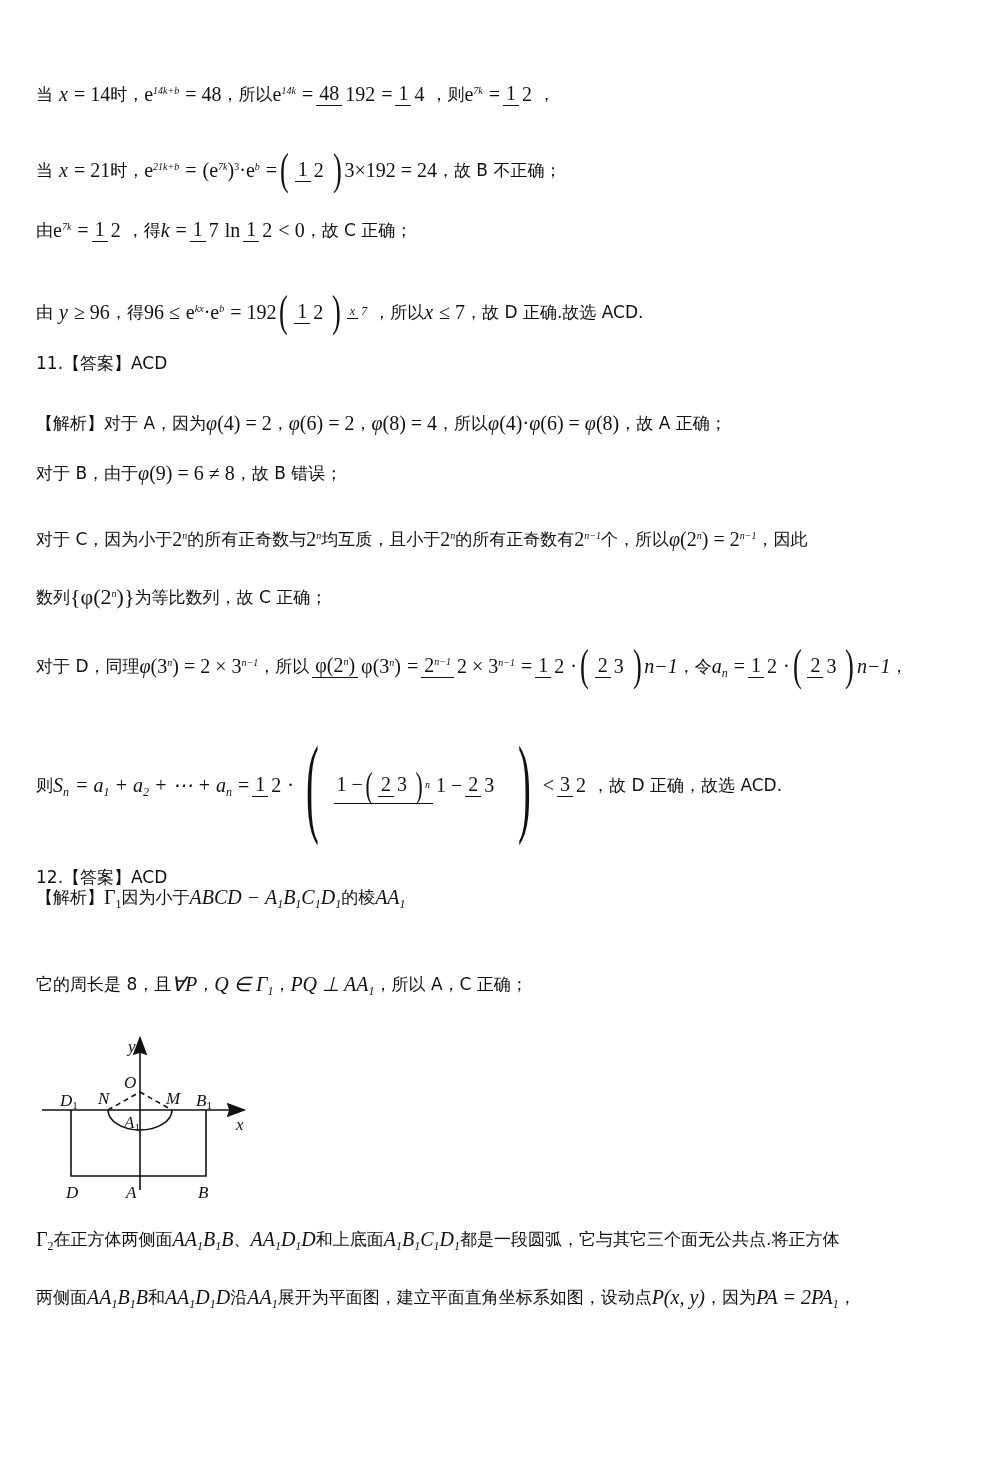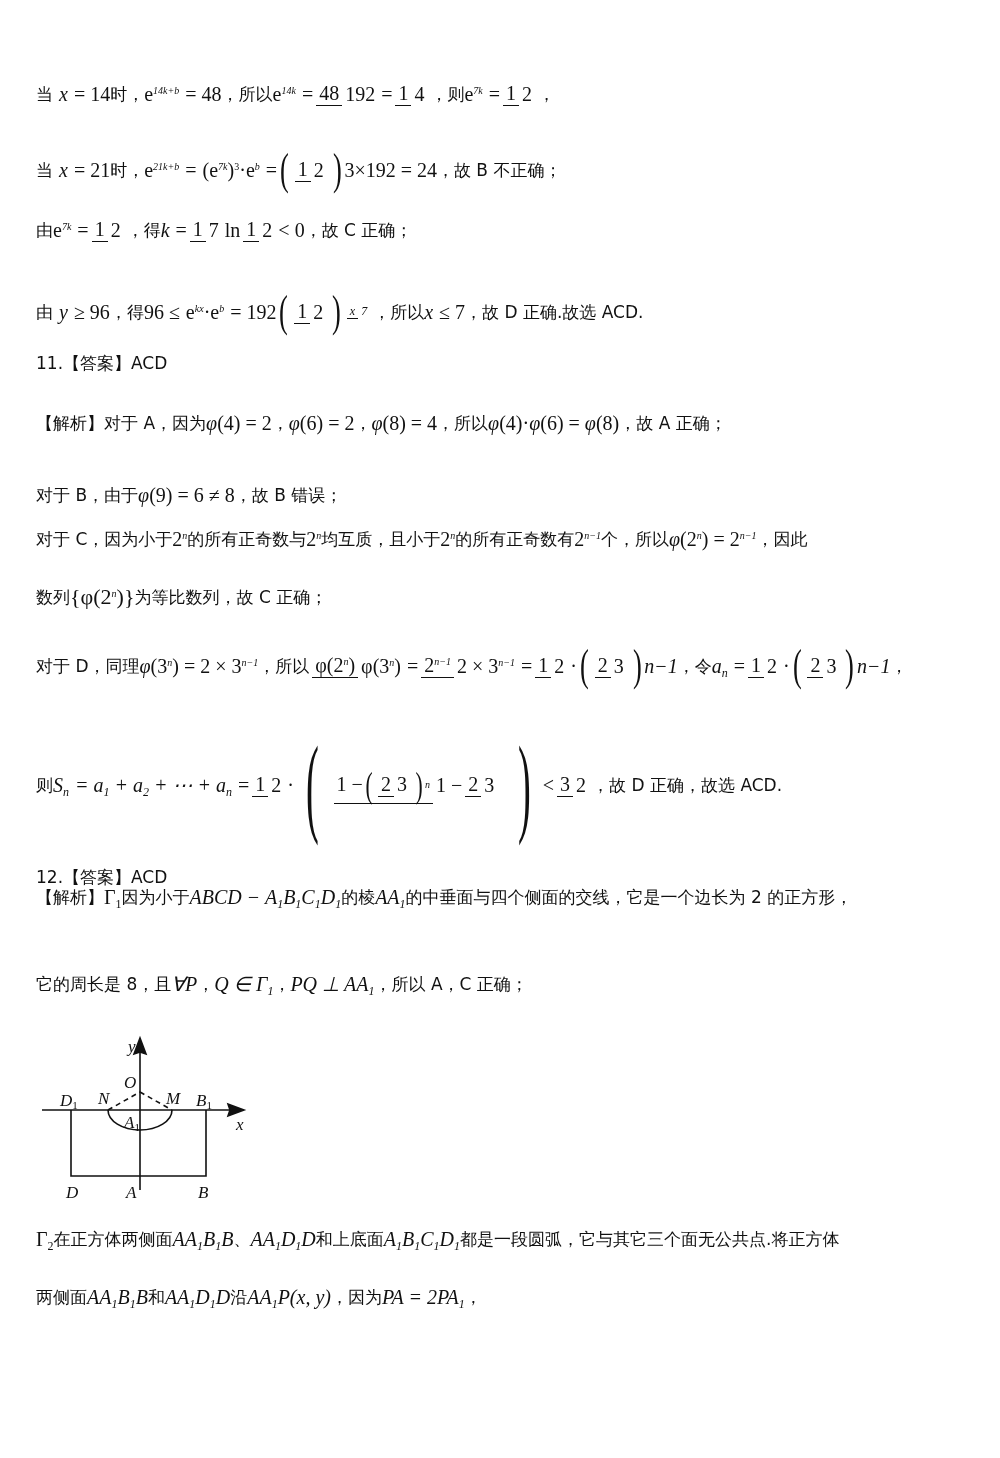--- a/index.html
+++ b/index.html
@@ -149,21 +149,21 @@
   <span class="m"><span class="i">φ</span><span>(4) = 2</span></span>
   <span class="cjk">，</span>
   <span class="m"><span class="i">φ</span><span>(6) = 2</span></span>
   <span class="cjk">，</span>
   <span class="m"><span class="i">φ</span><span>(8) = 4</span></span>
   <span class="cjk">，所以</span>
   <span class="m"><span class="i">φ</span><span>(4)·</span><span class="i">φ</span><span>(6) =</span> <span class="i">φ</span><span>(8)</span></span>
   <span class="cjk">，故 A 正确；</span>
 </div>
 
-<div class="line" style="top:484px;">
+<div class="line" style="top:462px;">
   <span class="cjk">对于 B，由于</span>
   <span class="m"><span class="i">φ</span><span>(9) = 6 ≠ 8</span></span>
   <span class="cjk">，故 B 错误；</span>
 </div>
 
 <div class="line" style="top:528px;">
   <span class="cjk">对于 C，因为小于</span>
   <span class="m"><span>2</span><sup class="i">n</sup></span>
   <span class="cjk">的所有正奇数与</span>
   <span class="m"><span>2</span><sup class="i">n</sup></span>
@@ -272,21 +272,20 @@
   <span class="cjk">12.【答案】ACD</span>
 </div>
 
 <div class="line" style="top:886px;">
   <span class="cjk">【解析】</span>
   <span class="m"><span>Γ</span><sub>1</sub></span>
   <span class="cjk">因为小于</span>
   <span class="m i"><span>ABCD − A</span><sub>1</sub>B<sub>1</sub>C<sub>1</sub>D<sub>1</sub></span>
   <span class="cjk">的棱</span>
   <span class="m i"><span>AA</span><sub>1</sub></span>
-  <span class="cjk">的中垂面与四个侧面的交线，它是一个边长为 2 的正方形，</span>
 </div>
 
 <div class="line" style="top:972px;">
   <span class="cjk">它的周长是 8，且</span>
   <span class="m i">∀P</span>
   <span class="cjk">，</span>
   <span class="m i"><span>Q ∈ Γ</span><sub>1</sub></span>
   <span class="cjk">，</span>
   <span class="m i"><span>PQ ⊥ AA</span><sub>1</sub></span>
   <span class="cjk">，所以 A，C 正确；</span>
@@ -329,17 +328,18 @@
   <span class="cjk">都是一段圆弧，它与其它三个面无公共点.将正方体</span>
 </div>
 
 <div class="line" style="top:1286px;">
   <span class="cjk">两侧面</span>
   <span class="m i">AA<sub>1</sub>B<sub>1</sub>B</span>
   <span class="cjk">和</span>
   <span class="m i">AA<sub>1</sub>D<sub>1</sub>D</span>
   <span class="cjk">沿</span>
   <span class="m i">AA<sub>1</sub></span>
+  <span class="cjk">展开为平面图，建立平面直角坐标系如图，设动点</span>
   <span class="m i">P(x, y)</span>
   <span class="cjk">，因为</span>
   <span class="m i"><span>PA = 2PA</span><sub>1</sub></span>
   <span class="cjk">，</span>
 </div>
 
 </body></html>

